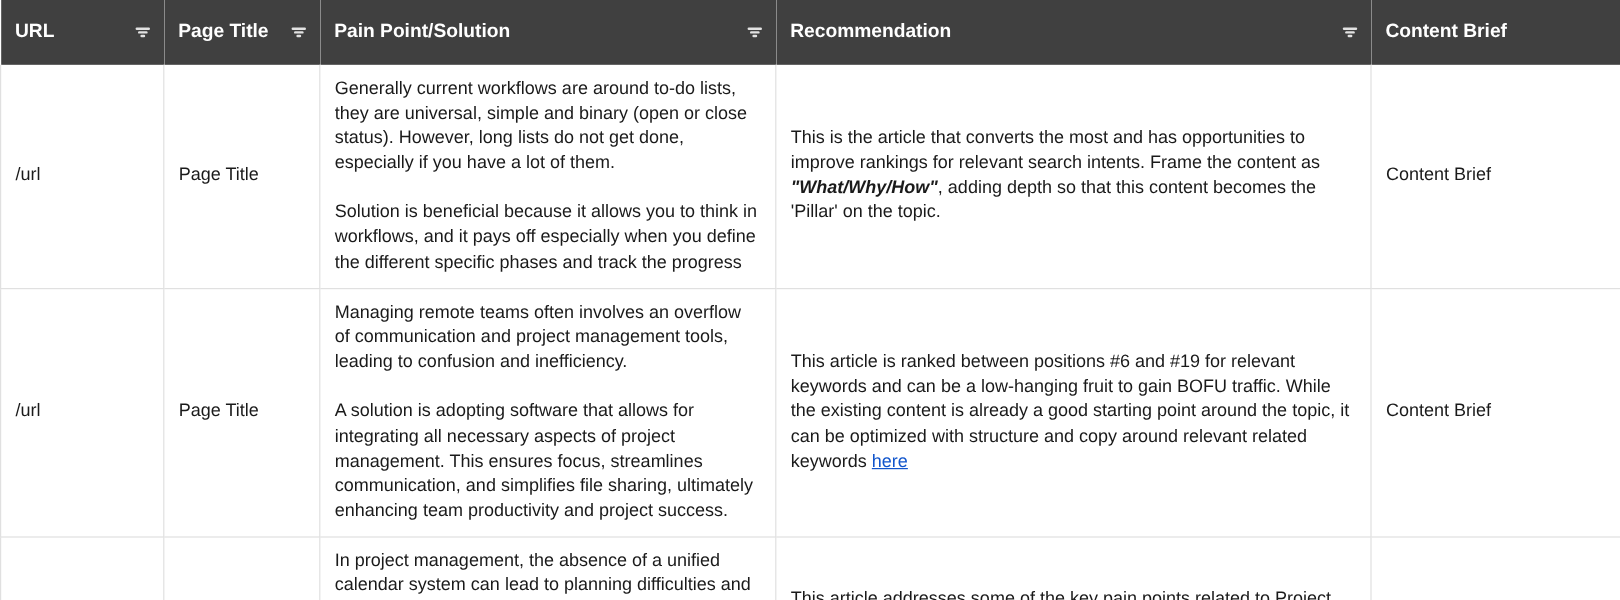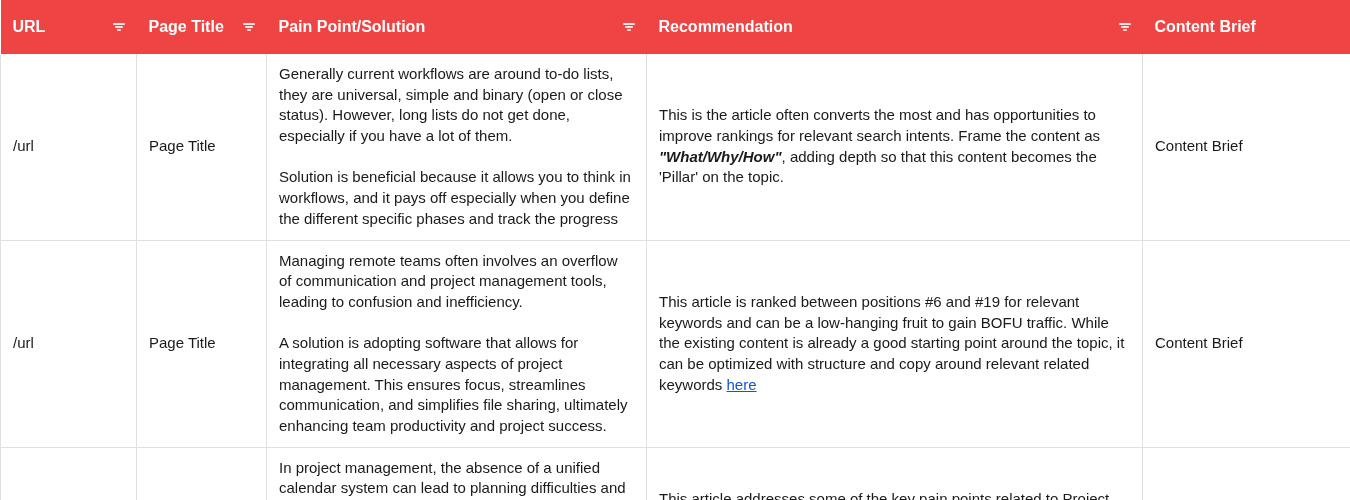--- a/index.html
+++ b/index.html
@@ -8,21 +8,21 @@
       font-size: 15px;
       color: #1a1a1a;
       background: #fff;
       width: 1350px;
     }
     table {
       border-collapse: collapse;
       width: 100%;
       table-layout: fixed;
     }
-    thead tr { background: #ef4444; margin-left: 24px; }
+    thead tr { background: #404040; margin-left: 24px; }
     th {
       color: #fff;
       font-weight: 700;
       padding: 18px 12px;
       text-align: left;
       position: relative;
       font-size: 16px;
     }
     th.center { }
     th .filter-icon {
@@ -110,21 +110,21 @@
       </th>
     </tr>
   </thead>
   <tbody>
     <tr>
       <td>/url</td>
       <td>Page Title</td>
       <td>Generally current workflows are around to-do lists, they are universal, simple and binary (open or close status). However, long lists do not get done, especially if you have a lot of them.
 
 Solution is beneficial because it allows you to think in workflows, and it pays off especially when you define the different specific phases and track the progress</td>
-      <td><span>This is the article often converts the most and has opportunities to improve rankings for relevant search intents. Frame the content as </span><span class="bold-ital">"What/Why/How"</span><span>, adding depth so that this content becomes the 'Pillar' on the topic.</span></td>
+      <td><span>This is the article that converts the most and has opportunities to improve rankings for relevant search intents. Frame the content as </span><span class="bold-ital">"What/Why/How"</span><span>, adding depth so that this content becomes the 'Pillar' on the topic.</span></td>
       <td>Content Brief</td>
     </tr>
     <tr>
       <td>/url</td>
       <td>Page Title</td>
       <td>Managing remote teams often involves an overflow of communication and project management tools, leading to confusion and inefficiency.
 
 A solution is adopting software that allows for integrating all necessary aspects of project management. This ensures focus, streamlines communication, and simplifies file sharing, ultimately enhancing team productivity and project success.</td>
       <td><span>This article is ranked between positions #6 and #19 for relevant keywords and can be a low-hanging fruit to gain BOFU traffic. While the existing content is already a good starting point around the topic, it can be optimized with structure and copy around relevant related keywords </span><a href="#">here</a></td>
       <td>Content Brief</td>

